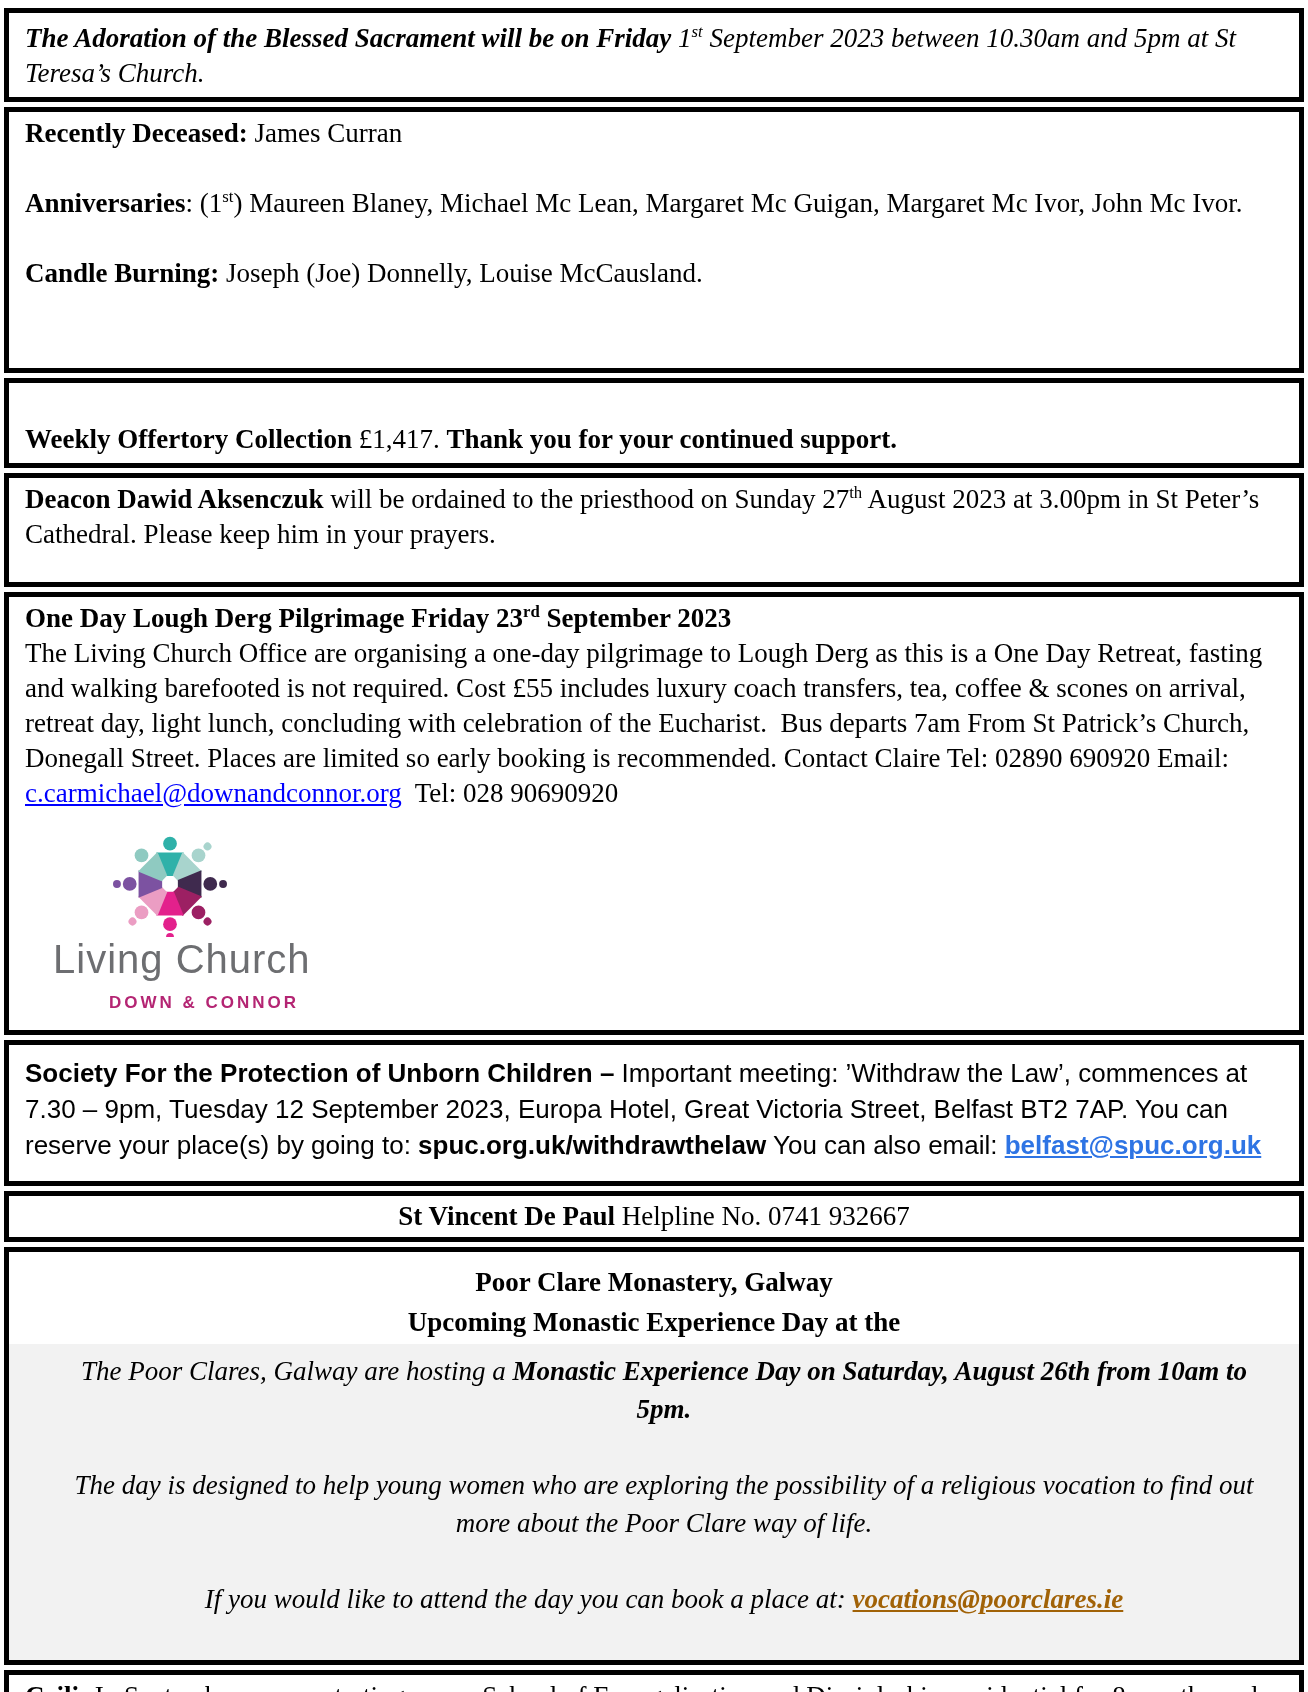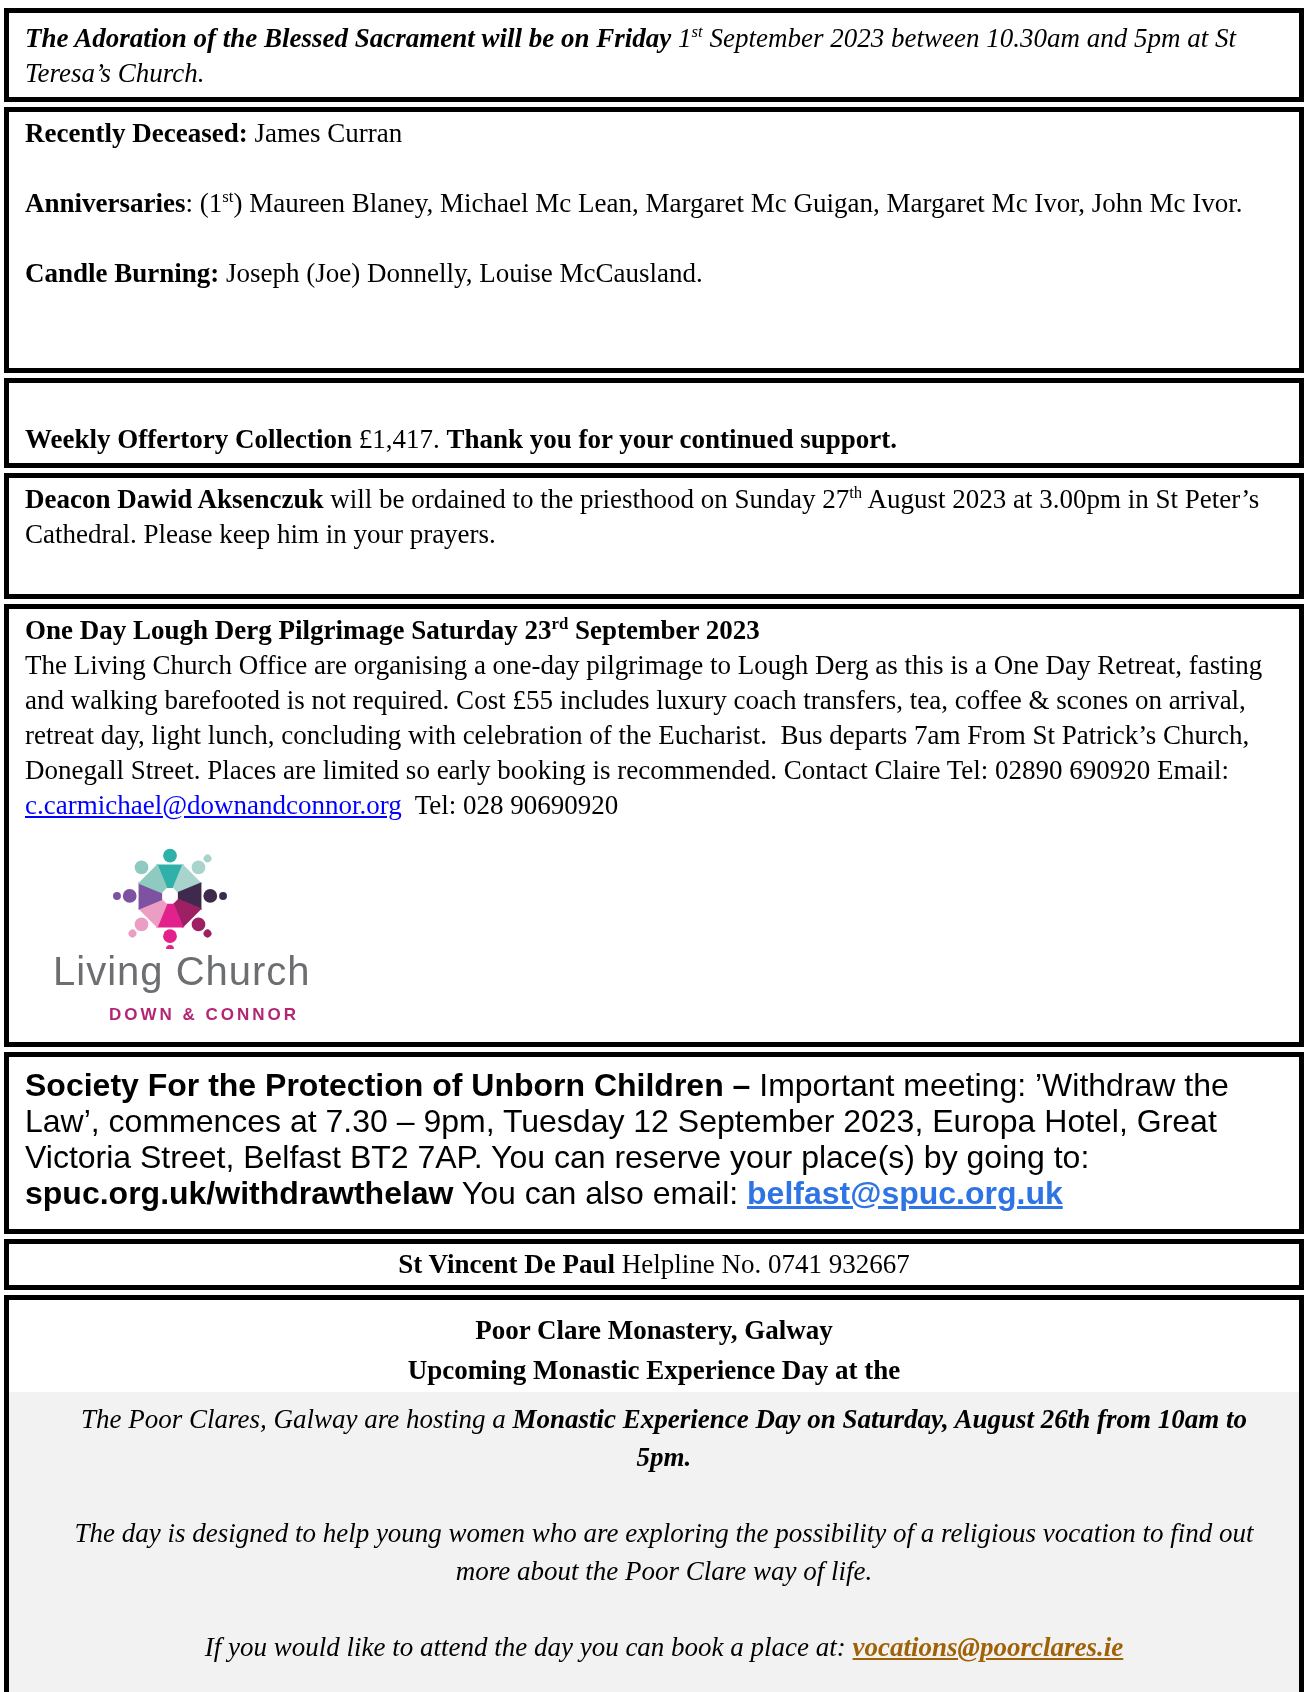--- a/index.html
+++ b/index.html
@@ -10,23 +10,23 @@
   .line{white-space:pre-wrap;}
   .line.blank{min-height:1em;}
   .line.center{text-align:center;}
   .b{font-weight:bold;}
   a{text-decoration:underline;cursor:pointer;}
   sup{font-size:0.62em;line-height:0;vertical-align:super;}
 
   .box-adoration{padding-top:8px;min-height:86px;font-style:italic;}
   .box-deaths{min-height:266px;}
   .box-offertory{min-height:84px;}
-  .box-deacon{min-height:106px;padding-bottom:42px;}
+  .box-deacon{min-height:106px;padding-bottom:30px;}
   .box-pilgrimage{min-height:368px;padding-bottom:10px;}
-  .box-spuc{font-family:"Liberation Sans",sans-serif;font-size:32px;line-height:36px;
+  .box-spuc{font-family:"Liberation Sans",sans-serif;font-size:26px;line-height:36px;
             min-height:134px;padding-top:10px;padding-bottom:18px;}
   .box-svp{min-height:44px;padding:3px 16px;}
   .box-monastic{padding:0;min-height:395px;}
   .monastic-head{padding:10px 16px 2px 16px;line-height:40px;}
   .monastic-head .line{font-weight:bold;text-align:center;}
   .monastic-body{padding:8px 40px 42px 60px;line-height:38px;font-style:italic;}
   .monastic-body .line{text-align:center;}
   .box-ceili{min-height:172px;line-height:33.5px;padding-top:5px;margin-bottom:0;}
 
   .logo{margin:14px 0 0 28px;width:260px;}
@@ -64,21 +64,21 @@
 </section>
 
 <section class="box box-deacon">
   <div>
       <div class="line"><span class="b">Deacon Dawid Aksenczuk</span><span> will be ordained to the priesthood on Sunday 27</span><span><sup>th</sup></span><span> August 2023 at 3.00pm in St Peter’s Cathedral. Please keep him in your prayers.</span></div>
     </div>
 </section>
 
 <section class="box box-pilgrimage">
   <div>
-      <div class="line"><span class="b">One Day Lough Derg Pilgrimage Saturday 23</span><span class="b"><sup>rd</sup></span><span class="b"> September 2023</span></div>
+      <div class="line"><span class="b">One Day Lough Derg Pilgrimage Friday 23</span><span class="b"><sup>rd</sup></span><span class="b"> September 2023</span></div>
       <div class="line"><span>The Living Church Office are organising a one-day pilgrimage to Lough Derg as this is a One Day Retreat, fasting and walking barefooted is not required. Cost £55 includes luxury coach transfers, tea, coffee &amp; scones on arrival, retreat day, light lunch, concluding with celebration of the Eucharist.  Bus departs 7am From St Patrick’s Church, Donegall Street. Places are limited so early booking is recommended. Contact Claire Tel: 02890 690920 Email: </span><a href="#" style="color: rgb(0, 0, 255);">c.carmichael@downandconnor.org</a><span>  Tel: 028 90690920</span></div>
     </div>
   <div class="logo">
     <svg class="logo-star" width="118" height="112" viewBox="0 0 120 114">
         <g transform="rotate(0 60 60)">
           <polygon points="56,52 46,28 74,28 64,52" fill="#2FB1A9"></polygon>
           <circle cx="60" cy="19" r="7" fill="#2FB1A9"></circle>
         </g>
         <g transform="rotate(45 60 60)">
           <polygon points="56,52 46,28 74,28 64,52" fill="#A8D4CD"></polygon>

